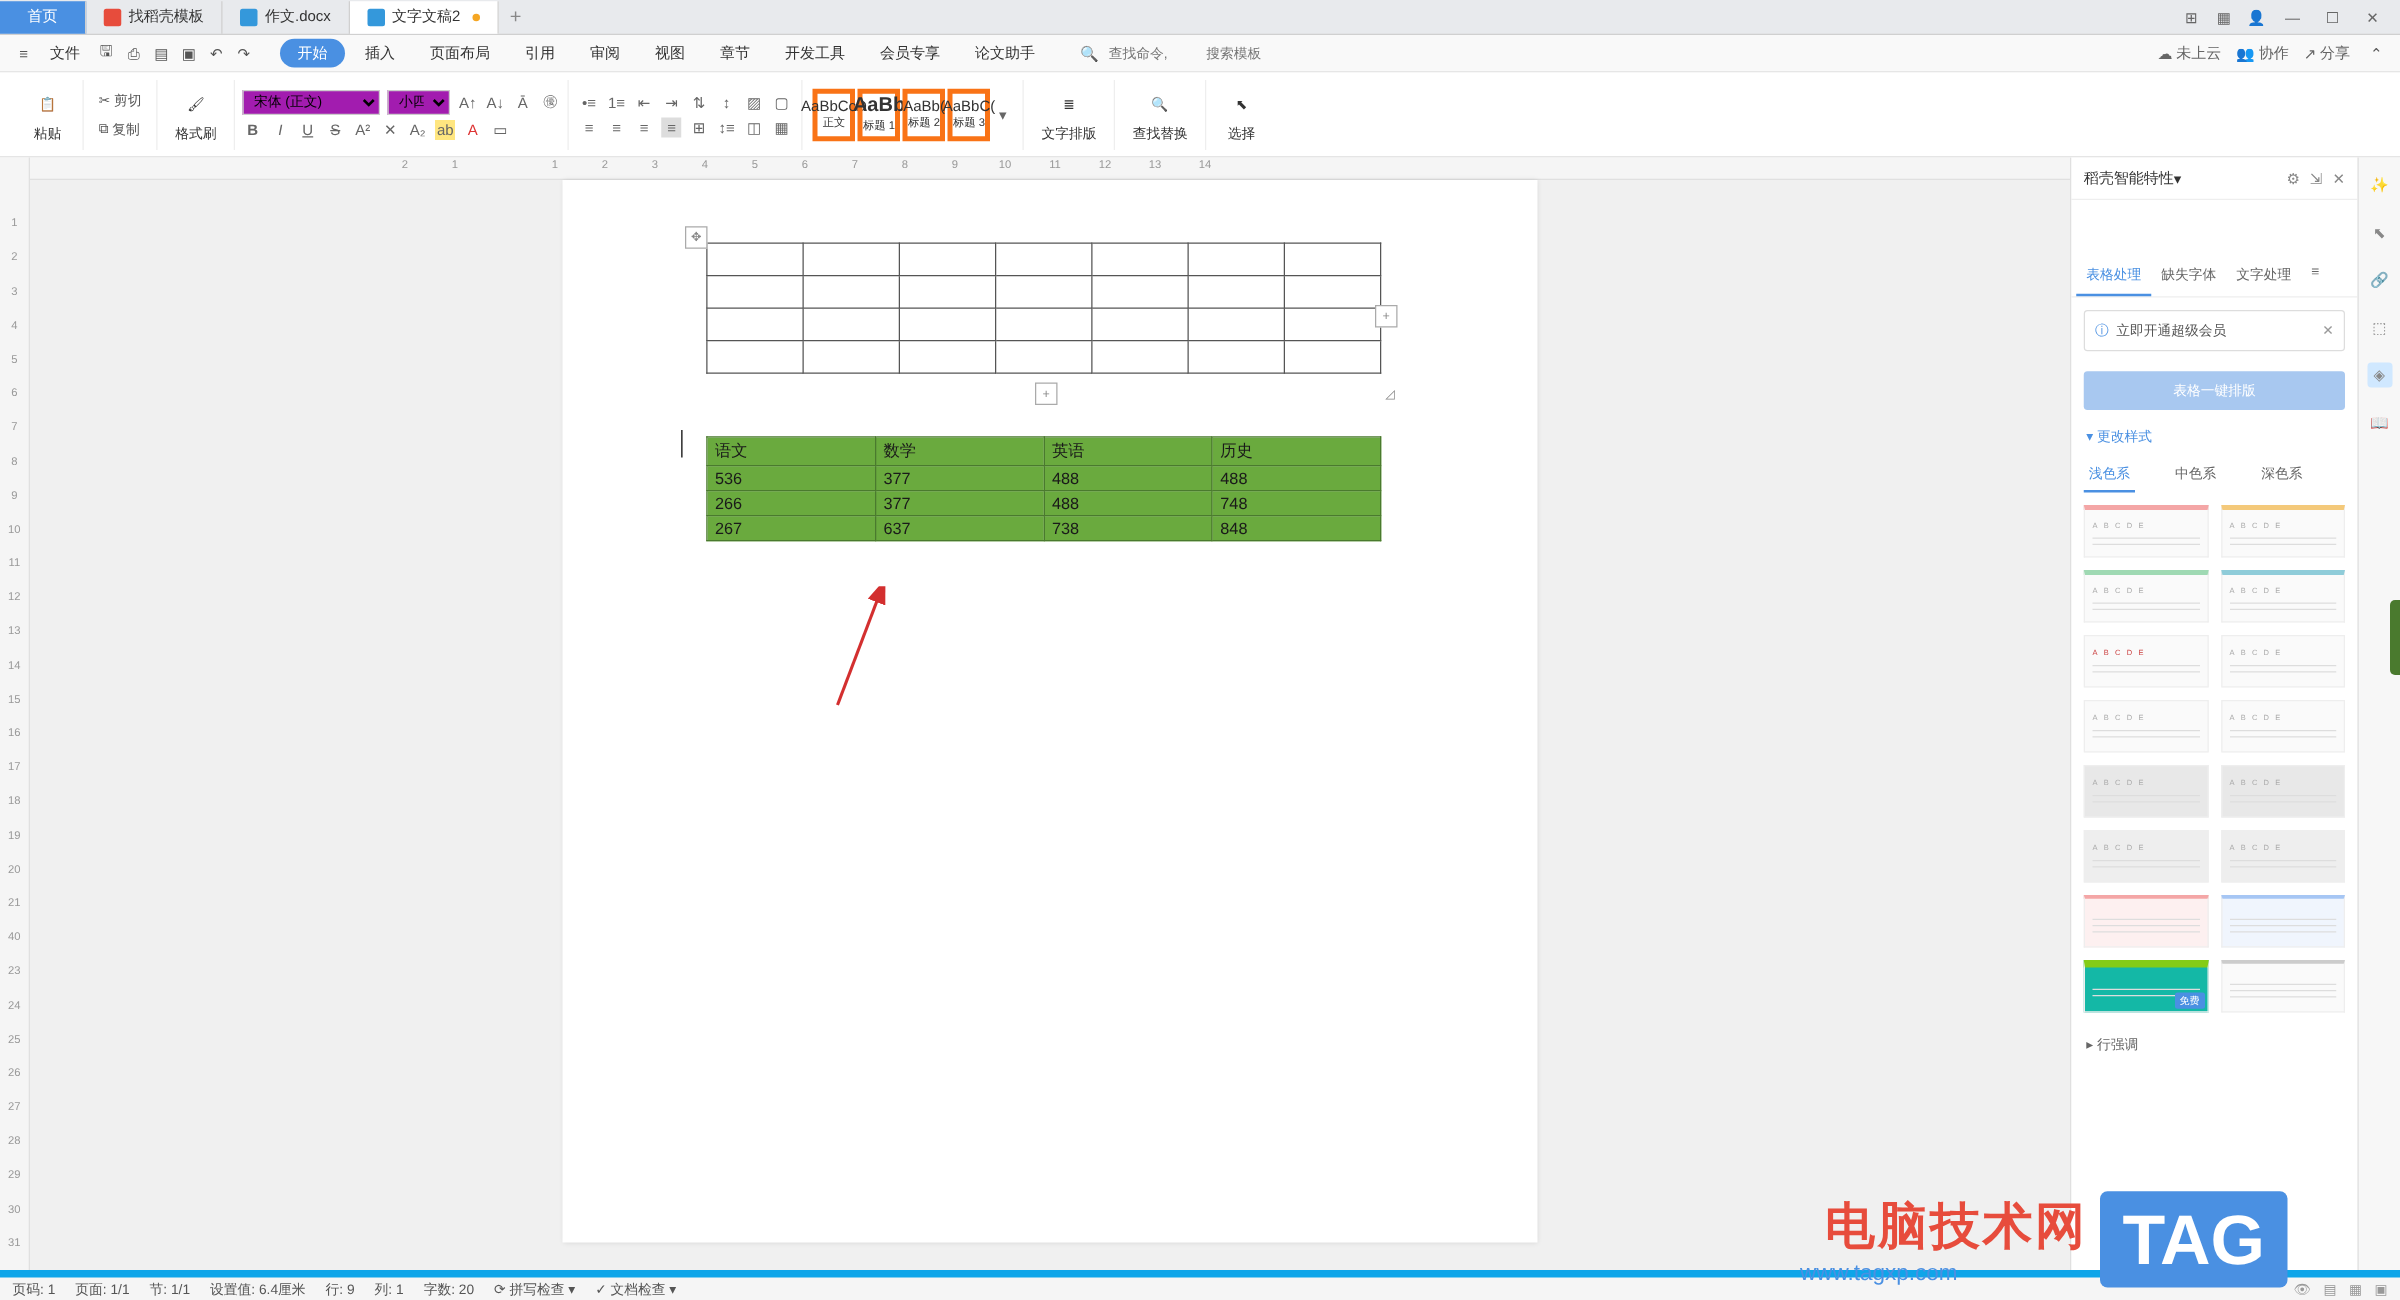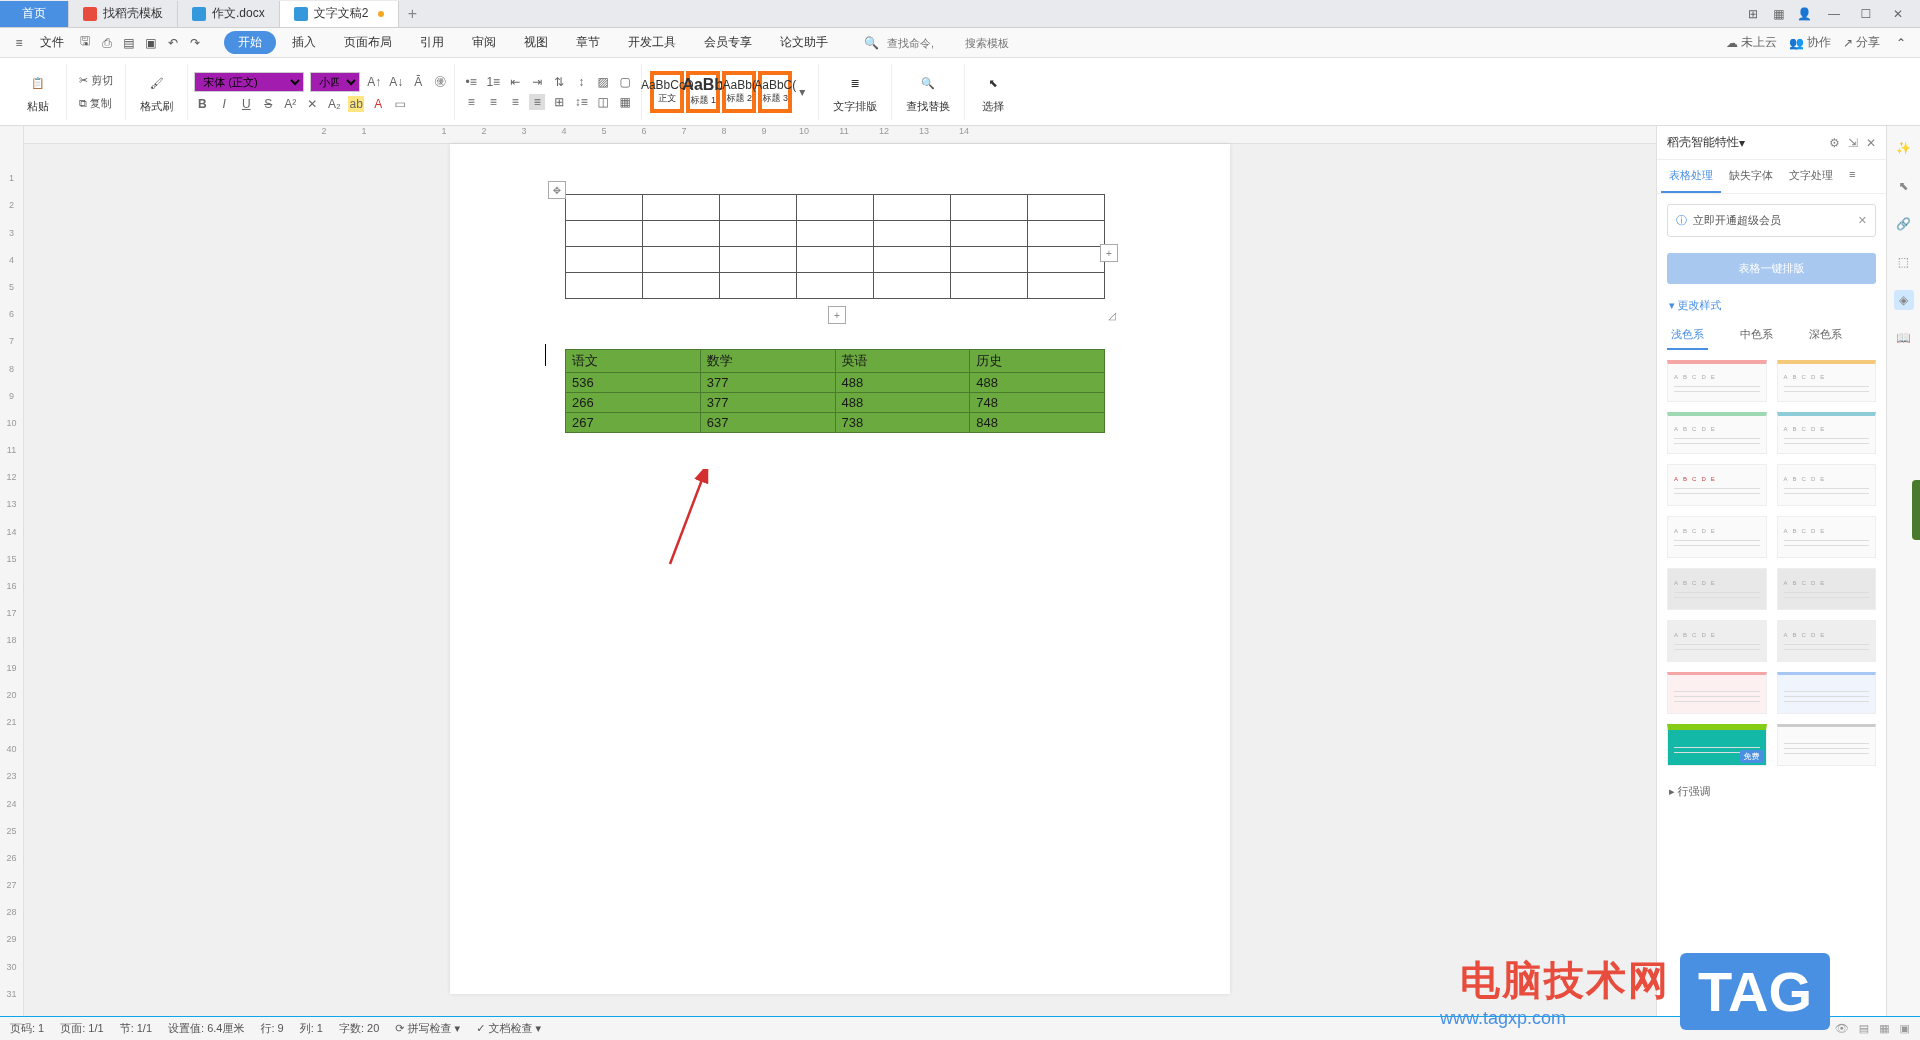--- a/index.html
+++ b/index.html
@@ -73,38 +73,38 @@
 
 
 .side-icons { width: 34px; background: #f7f7f7; border-left: 1px solid #e0e0e0; display: flex; flex-direction: column; align-items: center; padding-top: 12px; gap: 18px; }
 .side-icons .si { width: 20px; height: 20px; display: flex; align-items: center; justify-content: center; color: #888; cursor: pointer; }
 .side-icons .si.active { background: #d0e8ff; border-radius: 3px; }
 
 
 .right-panel { width: 230px; background: #fff; border-left: 1px solid #e0e0e0; display: flex; flex-direction: column; }
 .rp-header { height: 34px; display: flex; align-items: center; padding: 0 10px; border-bottom: 1px solid #eee; font-size: 12px; }
 .rp-header-icons { margin-left: auto; display: flex; gap: 8px; color: #888; }
-.rp-tabs { display: flex; padding: 0 4px; border-bottom: 1px solid #eee; font-size: 11px; }
+.rp-tabs { display: flex; padding: 0 4px; border-bottom: 1px solid #eee; font-size: 11px; margin-top: 44px; }
 .rp-tab { padding: 8px 8px; cursor: pointer; color: #666; }
 .rp-tab.active { color: #4a90e2; border-bottom: 2px solid #4a90e2; }
 .rp-info { margin: 10px; padding: 8px; border: 1px solid #ddd; border-radius: 3px; display: flex; align-items: center; gap: 6px; font-size: 11px; color: #555; }
 .rp-info .close { margin-left: auto; color: #999; cursor: pointer; }
 .rp-btn { margin: 6px 10px; padding: 8px; background: #a8c8f0; color: #fff; text-align: center; border-radius: 3px; font-size: 11px; cursor: pointer; }
 .rp-section { padding: 8px 12px; font-size: 11px; color: #4a90e2; cursor: pointer; }
 .rp-color-tabs { display: flex; padding: 0 10px; gap: 28px; font-size: 11px; }
 .rp-ctab { padding: 6px 4px; cursor: pointer; color: #666; }
 .rp-ctab.active { color: #4a90e2; border-bottom: 2px solid #4a90e2; }
 .rp-style-grid { display: grid; grid-template-columns: 1fr 1fr; gap: 10px; padding: 10px; overflow-y: auto; }
 .rp-style-item { height: 42px; border: 1px solid #eee; background: #fafafa; position: relative; cursor: pointer; display: flex; flex-direction: column; justify-content: center; padding: 4px 6px; }
 .rp-style-row { height: 5px; border-bottom: 1px solid #ddd; }
 .rp-style-hdr { display: flex; gap: 5px; font-size: 6px; color: #aaa; margin-bottom: 2px; }
 .free-badge { position: absolute; right: 2px; bottom: 2px; background: #4a90e2; color: #fff; font-size: 8px; padding: 1px 4px; border-radius: 2px; }
 
 
-.statusbar { height: 24px; background: #f5f5f5; border-top: 1px solid #0ea5e9; display: flex; align-items: center; padding: 0 10px; font-size: 11px; color: #555; gap: 16px; }
+.statusbar { height: 24px; background: #f5f5f5; border-top: 6px solid #0ea5e9; display: flex; align-items: center; padding: 0 10px; font-size: 11px; color: #555; gap: 16px; }
 .sb-right { margin-left: auto; display: flex; gap: 10px; align-items: center; color: #999; }
 
 
 .watermark { position: absolute; right: 90px; bottom: 10px; pointer-events: none; }
 .wm-text { color: #e74c3c; font-size: 40px; font-weight: 700; letter-spacing: 2px; margin-left: 20px; }
 .wm-url { color: #4a90e2; font-size: 18px; }
 .wm-tag { display: inline-block; background: #4a90e2; color: #fff; font-size: 56px; font-weight: 700; padding: 6px 18px; border-radius: 6px; margin-left: 10px; vertical-align: top; }
 .accessibility-handle { position: absolute; right: 0; top: 480px; width: 8px; height: 60px; background: #4a7a2e; border-radius: 4px 0 0 4px; }
 </style>
 </head>

